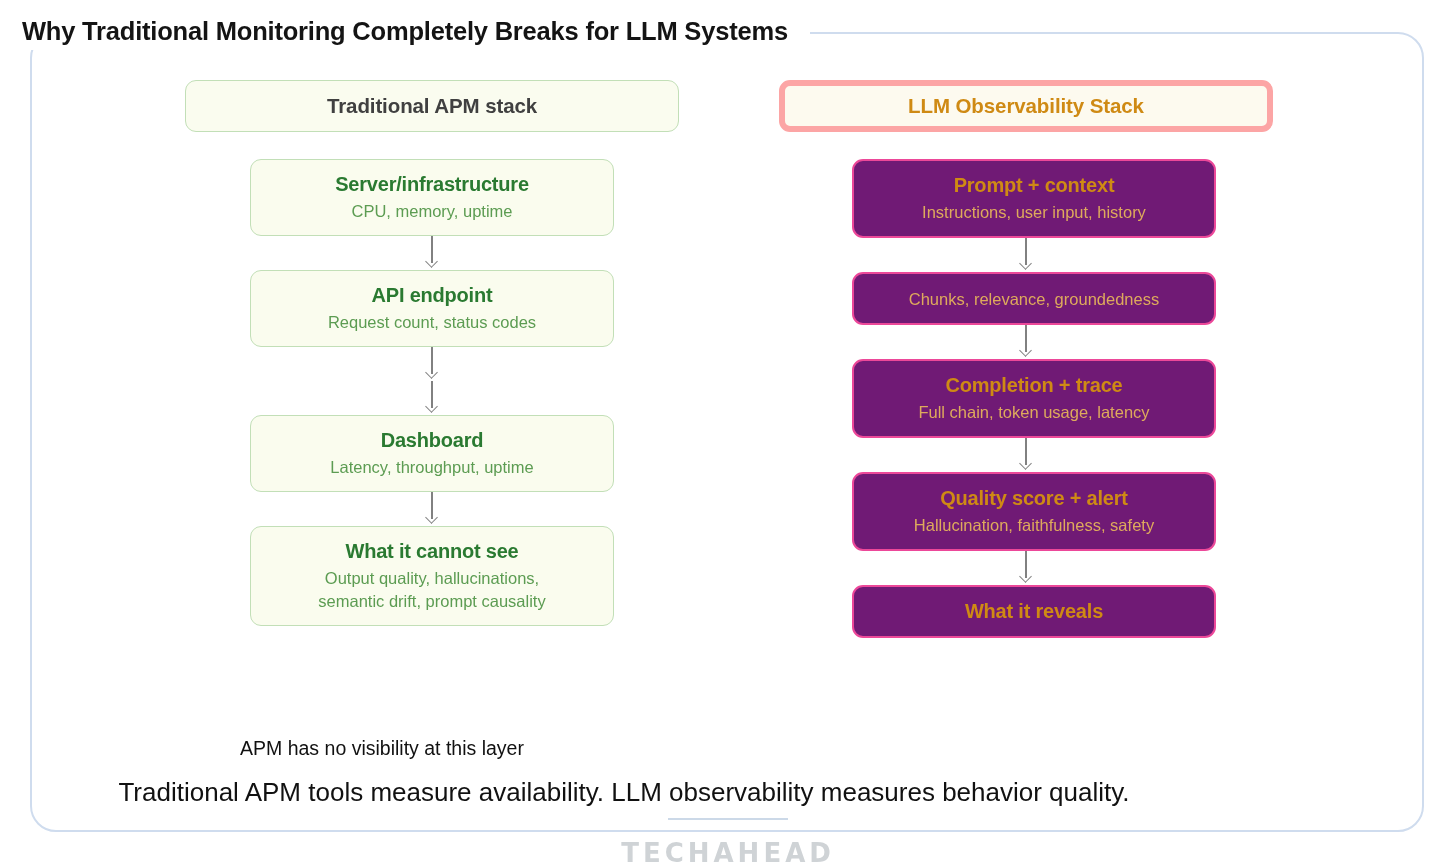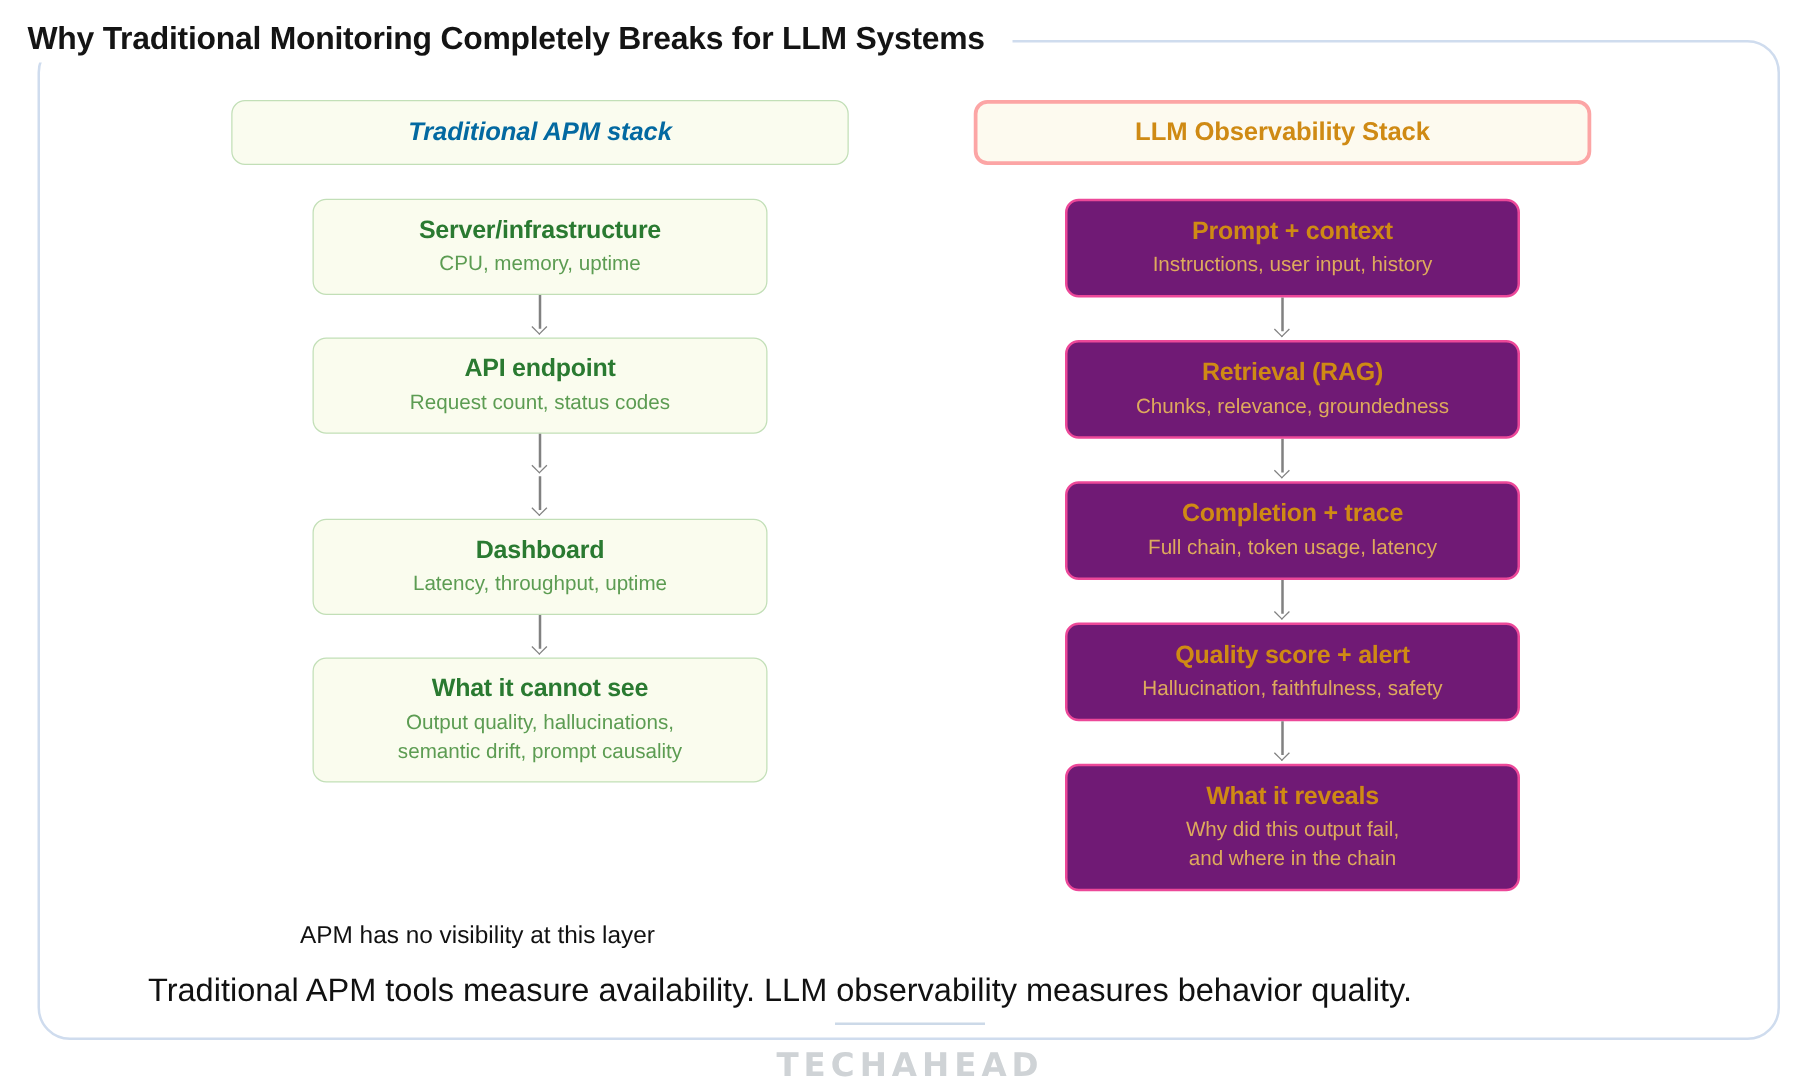--- a/index.html
+++ b/index.html
@@ -74,26 +74,25 @@
     display: flex;
     align-items: center;
     justify-content: center;
     font-size: 20.5px;
     font-weight: bold;
     letter-spacing: -0.1px;
   }
   .col-header.green {
     background: #fafcef;
     border: 1.5px solid #c2dfb7;
-    color: #0369a1;
-    font-style: italic;
+    color: #404040;
   }
   .col-header.orange {
     background: #fdfaef;
-    border: 3px solid #fca5a5;
+    border: 6px solid #fca5a5;
     color: #cf8a14;
   }
 
   
   .stack {
     margin-top: 27px;
     width: 494px;
     display: flex;
     flex-direction: column;
     align-items: center;
@@ -258,41 +257,38 @@
 
     <div class="stack">
 
       <div class="step-box orange">
         <div class="step-title orange">Prompt + context</div>
         <div class="step-sub orange">Instructions, user input, history</div>
       </div>
       <div class="arrow"></div>
 
       <div class="step-box orange">
-        <div class="step-title orange">Retrieval (RAG)</div>
         <div class="step-sub orange">Chunks, relevance, groundedness</div>
       </div>
       <div class="arrow"></div>
 
       <div class="step-box orange">
         <div class="step-title orange">Completion + trace</div>
         <div class="step-sub orange">Full chain, token usage, latency</div>
       </div>
       <div class="arrow"></div>
 
       <div class="step-box orange">
         <div class="step-title orange">Quality score + alert</div>
         <div class="step-sub orange">Hallucination, faithfulness, safety</div>
       </div>
       <div class="arrow"></div>
 
       <div class="step-box orange">
         <div class="step-title orange">What it reveals</div>
-        <div class="step-sub orange">Why did this output fail,
-and where in the chain</div>
       </div>
 
     </div>
   </div>
 
 </div>
 
 <div id="caption-note">APM has no visibility at this layer</div>
 <div id="caption-main">Traditional APM tools measure availability. LLM observability measures behavior quality.</div>
 

